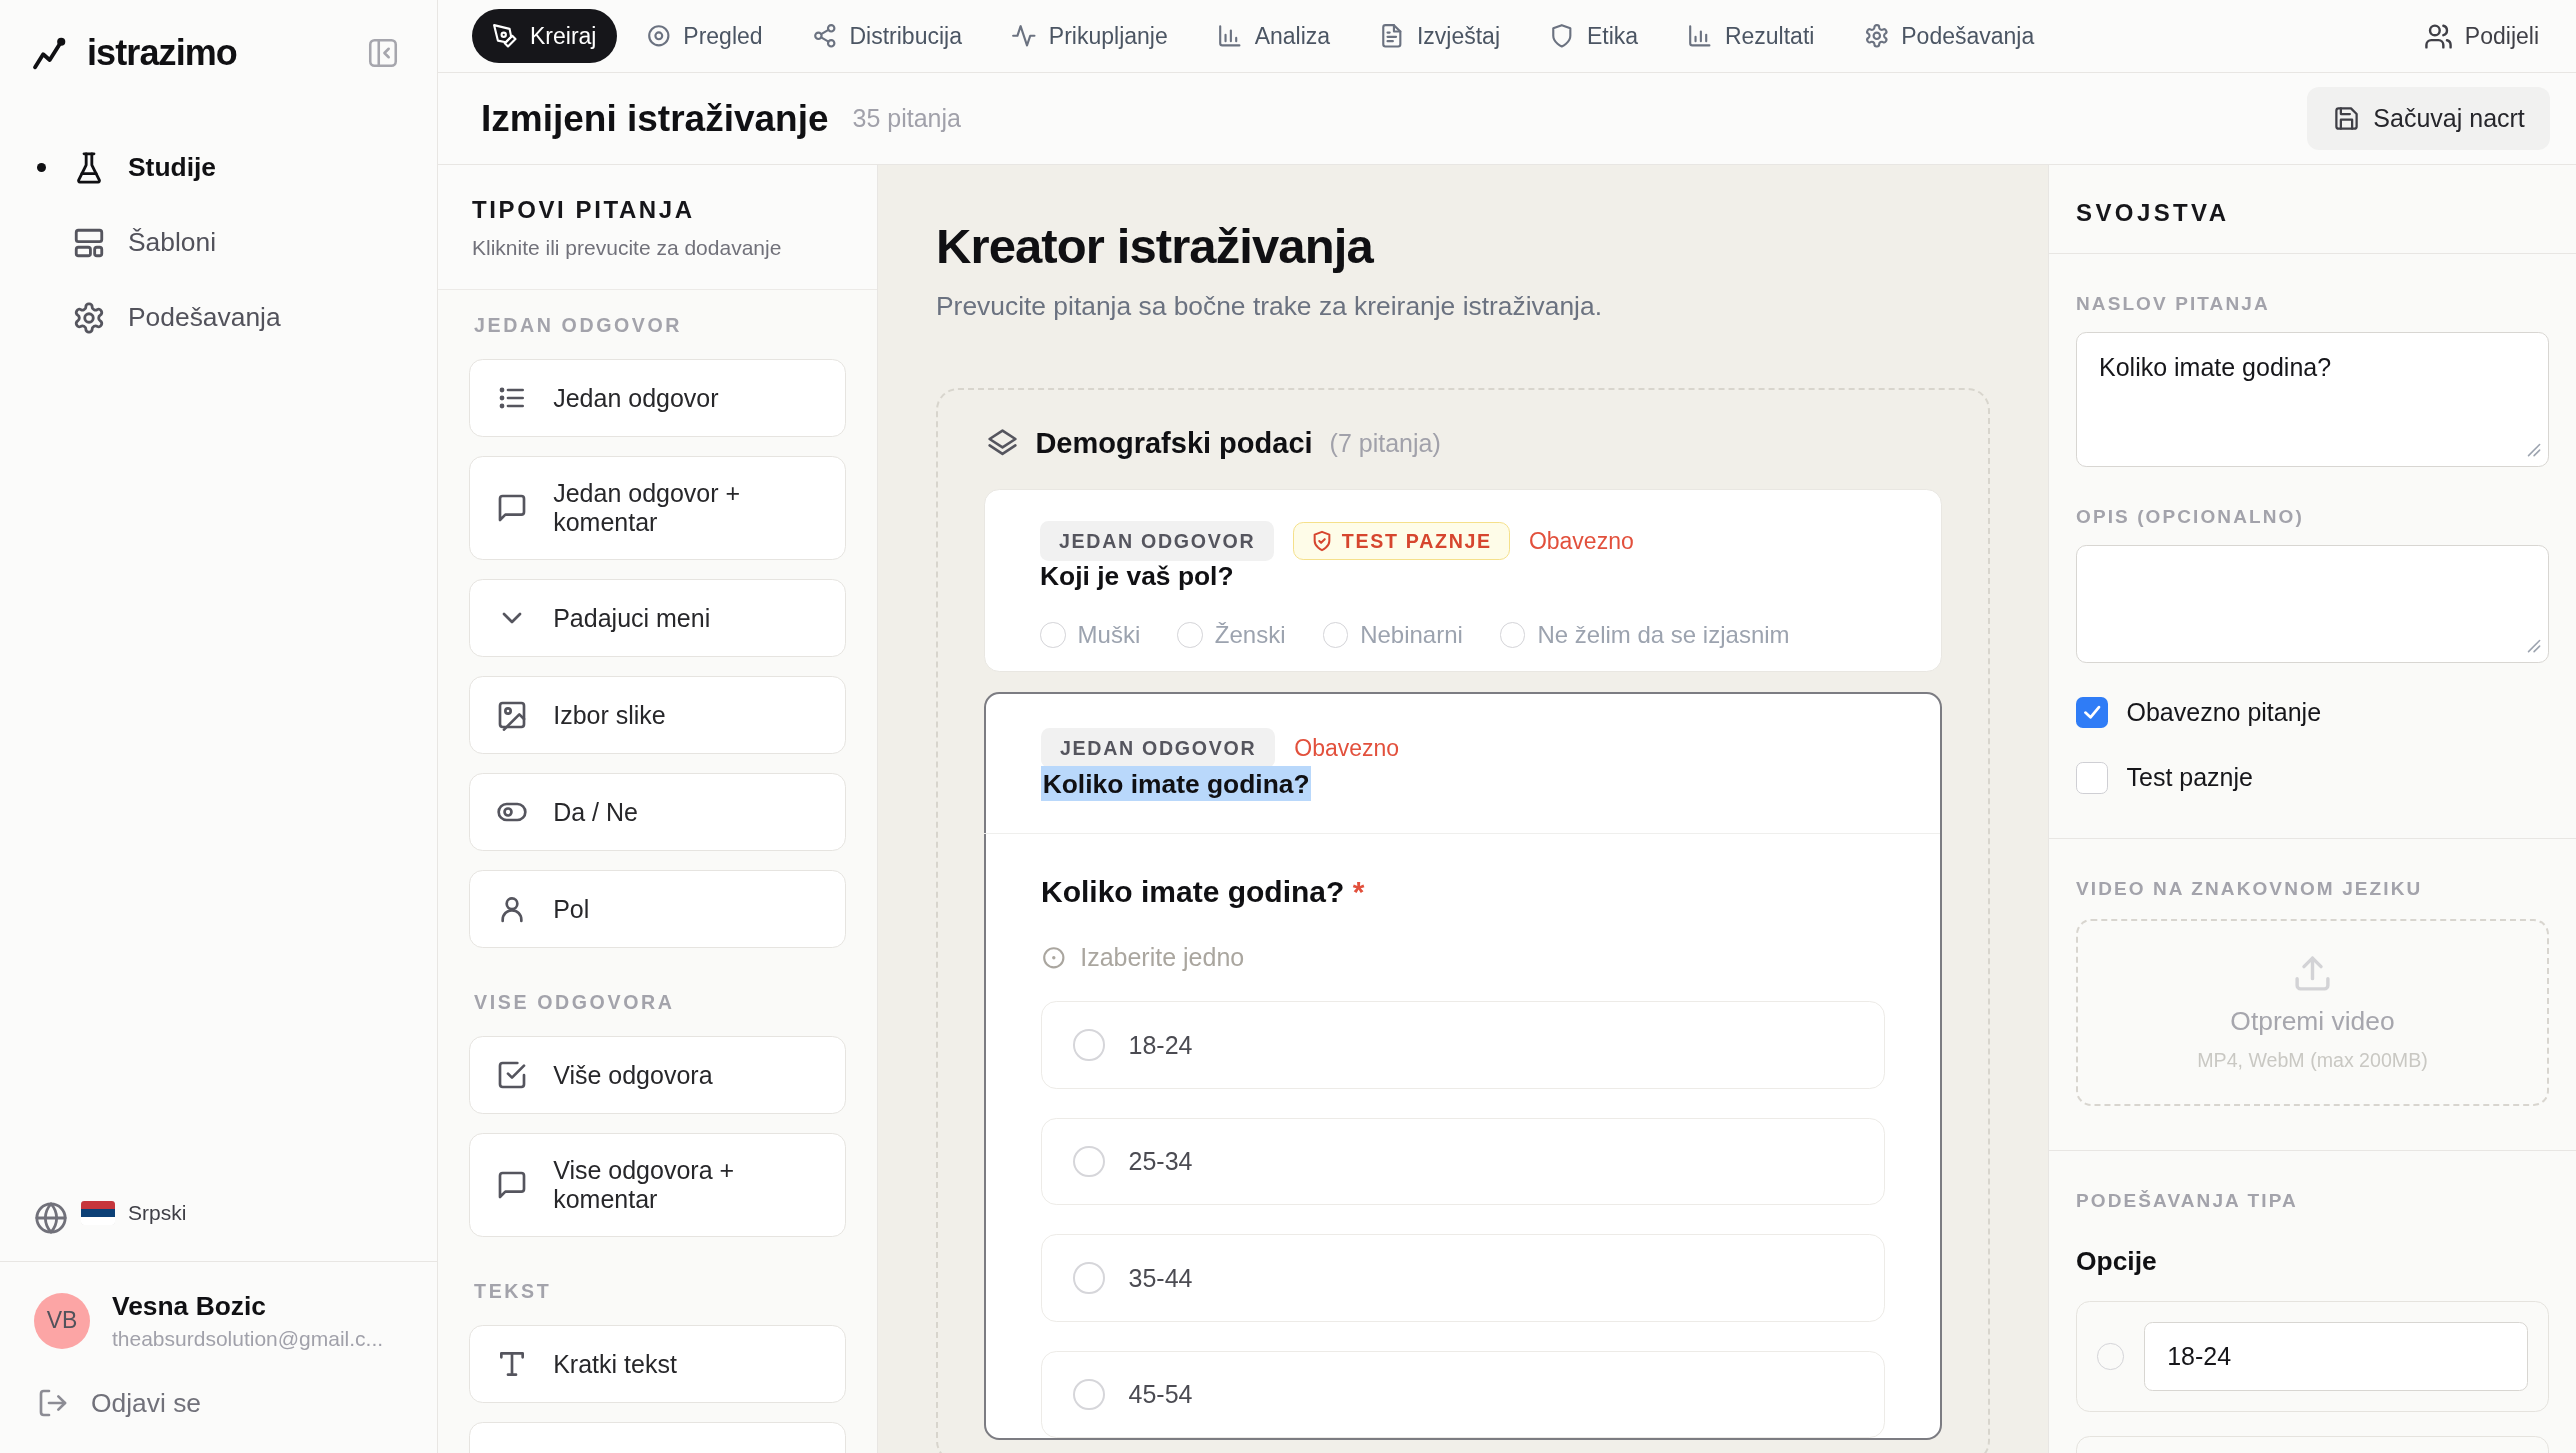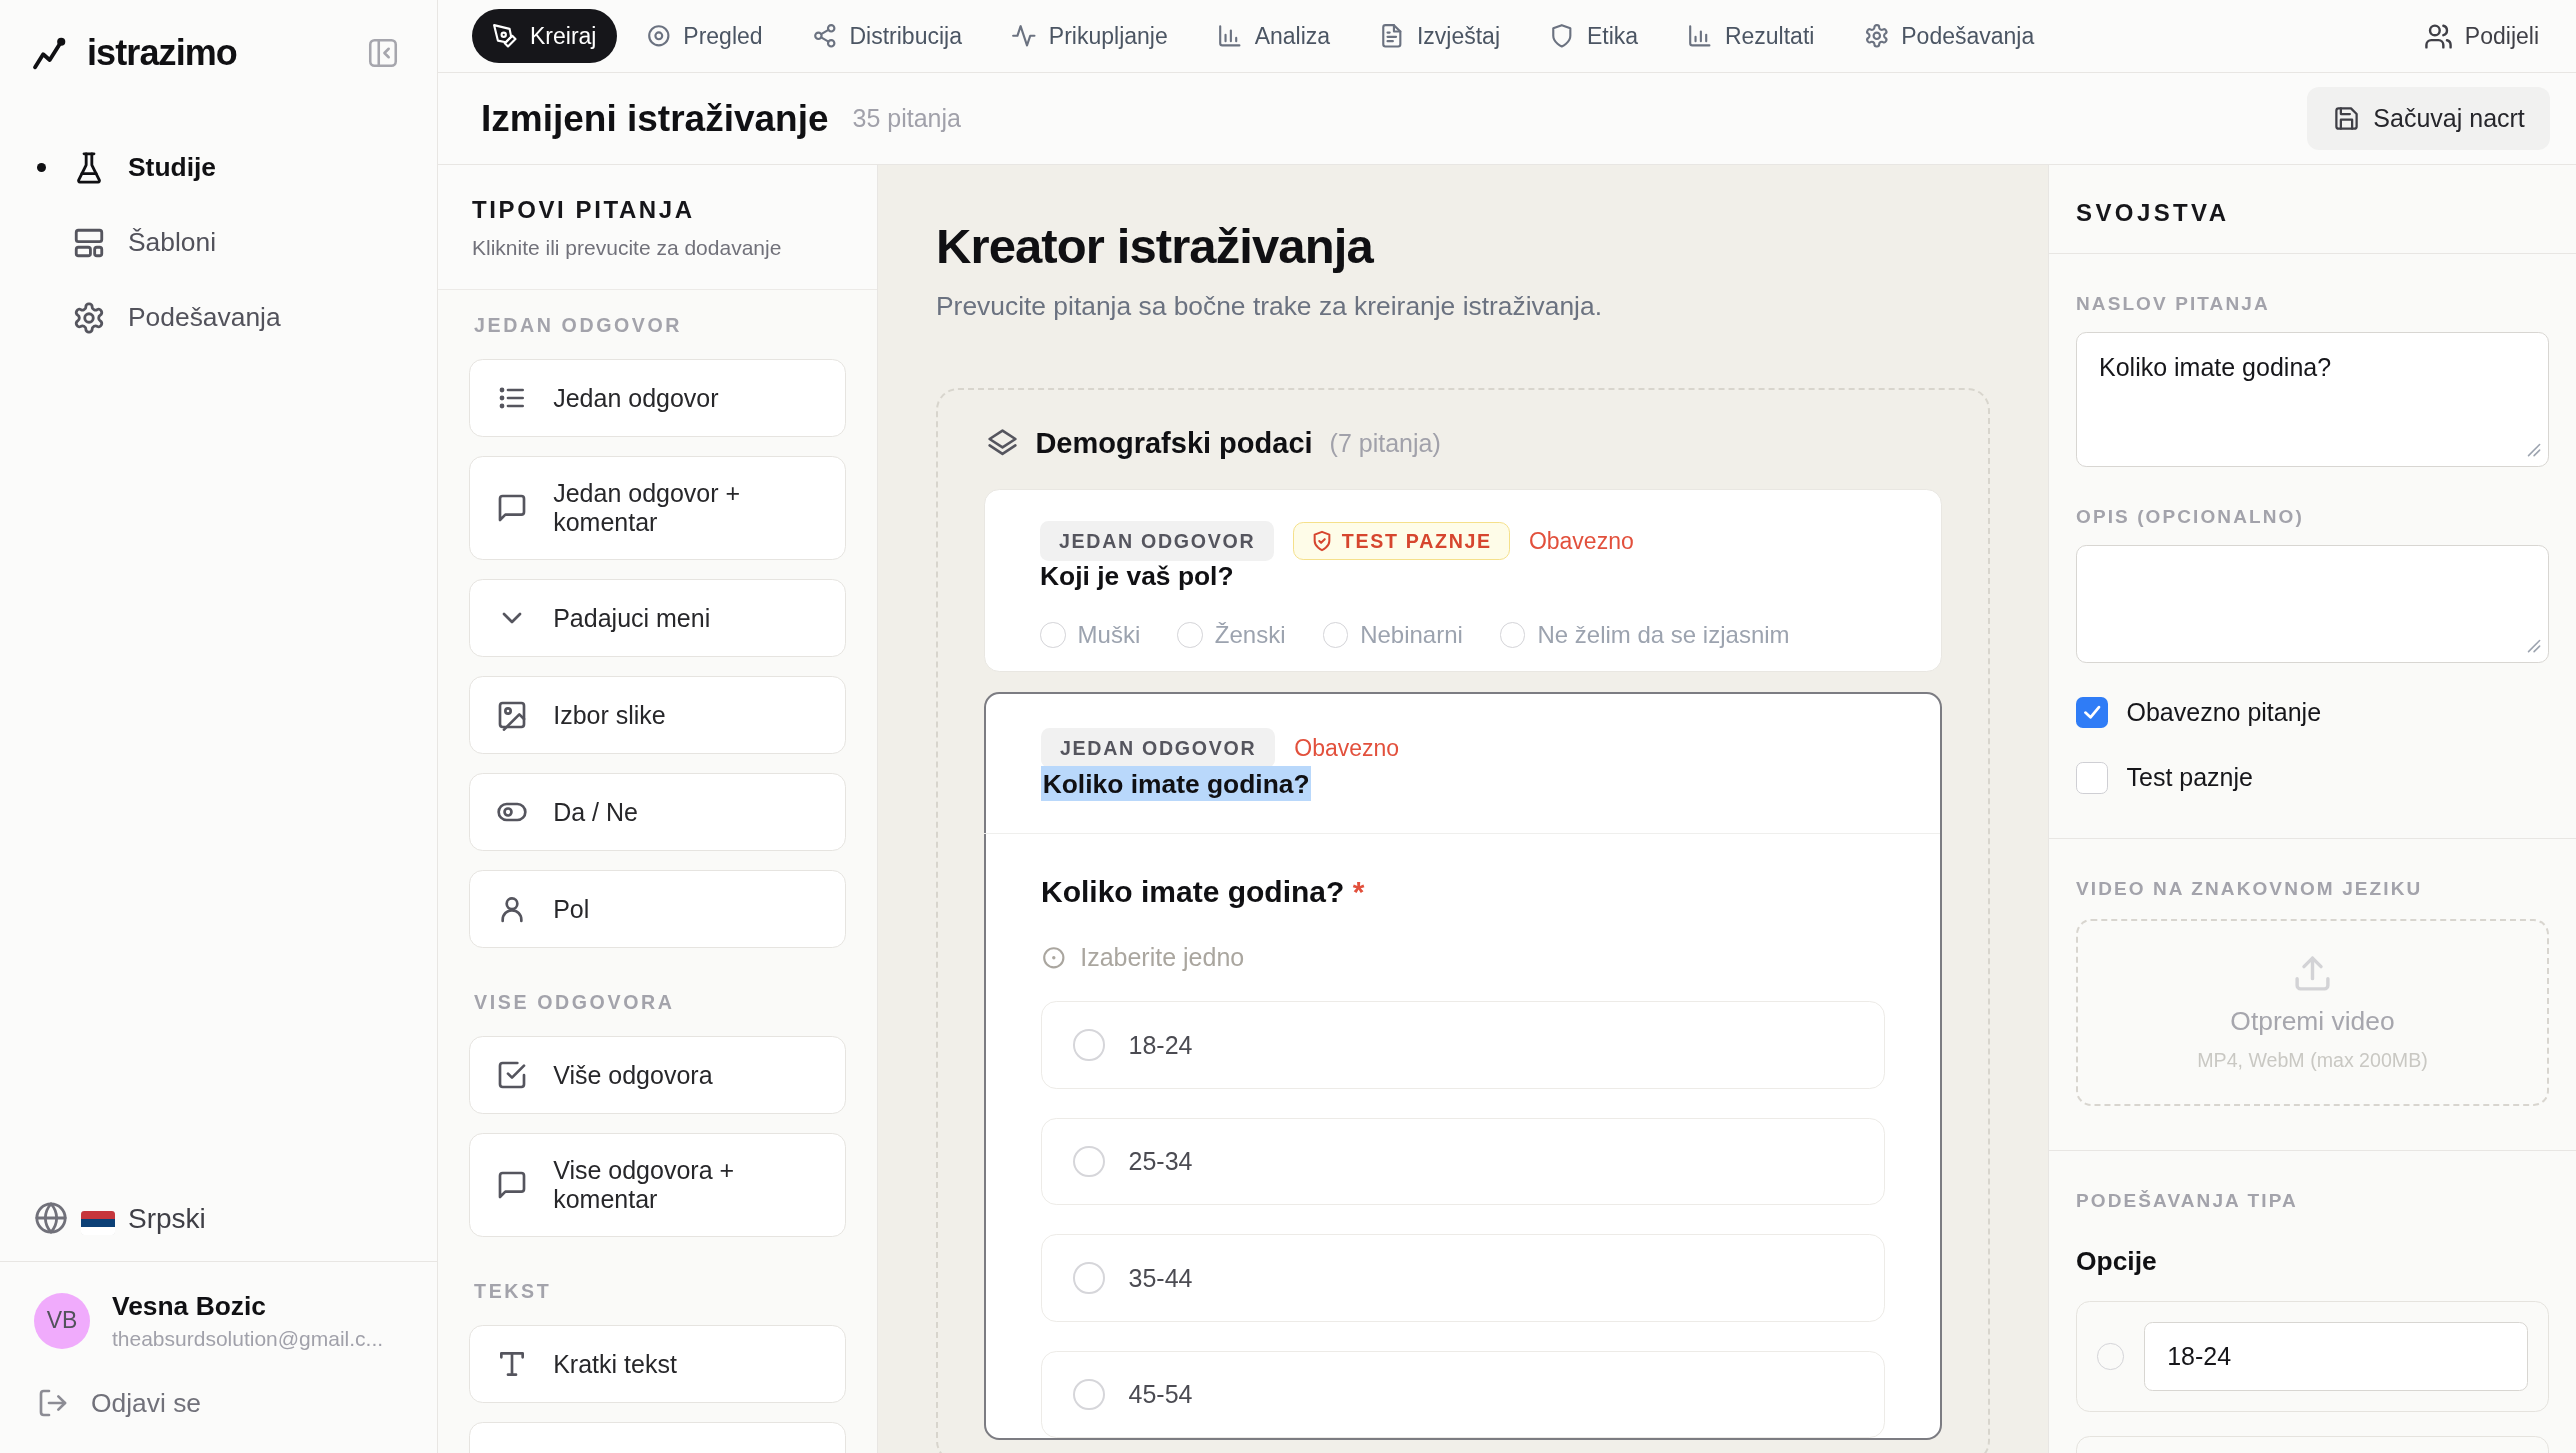--- a/index.html
+++ b/index.html
@@ -15,27 +15,27 @@
               padding:0 37px 0 31px; }
   .logo { display:flex; align-items:center; gap:17px; }
   .logo-text { font-size:36px; font-weight:700; letter-spacing:-0.9px; color:#101013; }
   .collapse-btn { background:none; border:none; cursor:pointer; color:#a6a6ad; }
   .side-nav { margin-top:24px; display:flex; flex-direction:column; }
   .side-item { position:relative; height:75px; display:flex; align-items:center; gap:22px;
                padding:0 27px 0 72px; font-size:26.4px; color:#52525b; cursor:pointer; background:none; border:none; }
   .side-item .dot { position:absolute; left:37px; width:9.4px; height:9.4px; border-radius:50%; background:#101013; }
   .side-item.active { color:#101013; font-weight:700; }
   .side-bottom { margin-top:auto; }
-  .lang-row { display:flex; align-items:flex-end; gap:13px; padding:22px 31px 25.6px 34px;
-              font-size:28px; color:#3f3f46; cursor:pointer; }
+  .lang-row { display:flex; align-items:flex-start; gap:13px; padding:22px 31px 25.6px 34px;
+              font-size:21px; color:#3f3f46; cursor:pointer; }
   .flag { width:34px; height:24px; border-radius:3.4px; overflow:hidden; display:inline-block;
           box-shadow:0 0 0 0.9px rgba(0,0,0,.12) inset; }
   .flag div { height:33.33%; }
   .user-block { border-top:1.7px solid #e8e6e3; padding:29px 31px 5.1px 34px; display:flex; align-items:center; gap:22px; }
-  .avatar { width:56px; height:56px; border-radius:50%; background:#f0abfc; color:#52525b;
+  .avatar { width:56px; height:56px; border-radius:50%; background:#fca5a5; color:#52525b;
             display:flex; align-items:center; justify-content:center; font-size:23px; font-weight:500; }
   .user-name { font-size:26.4px; font-weight:700; color:#101013; }
   .user-email { font-size:21px; color:#a1a1aa; margin-top:5.1px; white-space:nowrap; overflow:hidden;
                 text-overflow:ellipsis; max-width:281px; }
   .logout-row { display:flex; align-items:center; gap:22px; padding:31px 31px 34px 37px;
                 font-size:26.4px; color:#71717a; cursor:pointer; background:none; border:none; }
 
   
   .main { flex:1; display:flex; flex-direction:column; min-width:0; }
   .topbar { height:73px; flex:0 0 73px; display:flex; align-items:center; gap:8.5px;

